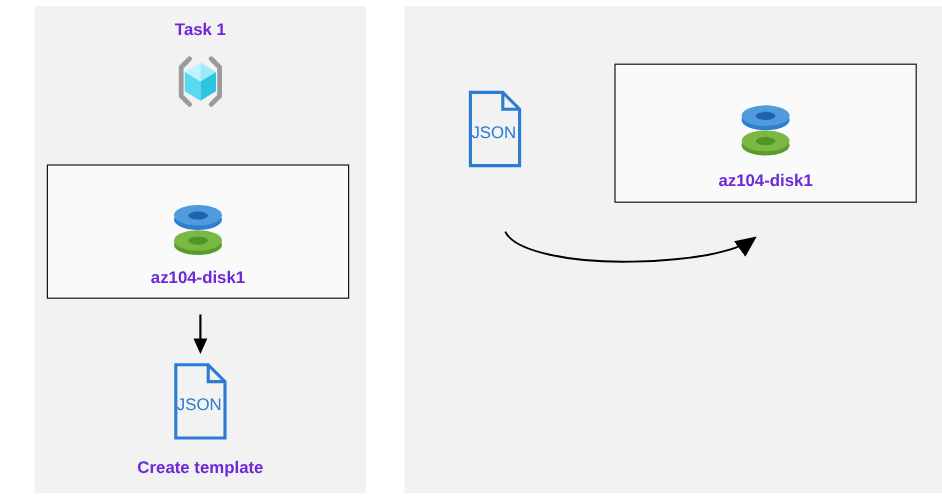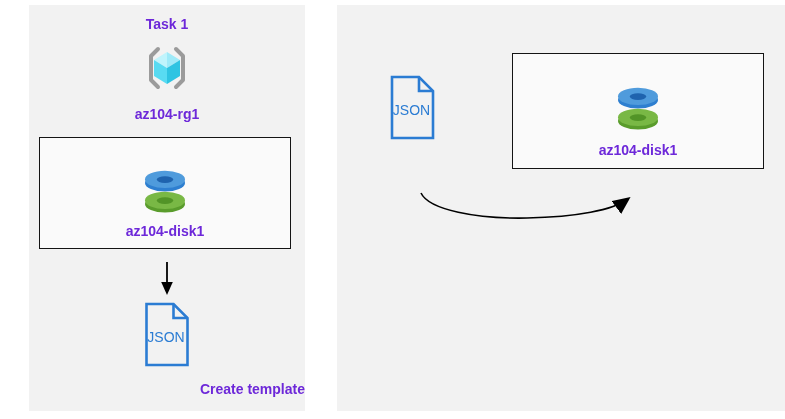--- a/index.html
+++ b/index.html
@@ -37,21 +37,20 @@
       <svg width="48" height="48" viewBox="0 0 48 48" aria-hidden="true">
         <path class="bracket" d="M15 5 L8 12 V36 L15 43"></path>
         <path class="bracket" d="M33 5 L40 12 V36 L33 43"></path>
         <polygon class="cube-a" points="24,8 24,24 11,16"></polygon>
         <polygon class="cube-b" points="24,8 37,16 24,24"></polygon>
         <polygon class="cube-c" points="11,16 24,24 24,40 11,32"></polygon>
         <polygon class="cube-d" points="37,16 37,32 24,40 24,24"></polygon>
       </svg>
     </div>
 
-    <div class="lbl lbl-full" style="top:101px;">az104-rg1</div>
 
     <div class="disk-box" style="left:10px;top:132px;width:250px;height:110px;">
       <div class="icon cx" style="top:27px;width:48px;height:50px;">
         <svg width="48" height="50" viewBox="0 0 48 50" aria-hidden="true">
           <ellipse class="f-blue-side" cx="24" cy="18" rx="20" ry="8.6"></ellipse>
           <ellipse class="f-blue-top" cx="24" cy="14.4" rx="20" ry="8.6"></ellipse>
           <ellipse class="f-blue-hole" cx="24" cy="14.6" rx="8.2" ry="3.4"></ellipse>
           <ellipse class="f-green-side" cx="24" cy="39" rx="20" ry="8.6"></ellipse>
           <ellipse class="f-green-top" cx="24" cy="35.4" rx="20" ry="8.6"></ellipse>
           <ellipse class="f-green-hole" cx="24" cy="35.6" rx="8.2" ry="3.4"></ellipse>
@@ -68,21 +67,21 @@
     </div>
 
     <div class="icon cx" style="top:297px;width:47px;height:65px;">
       <svg width="47" height="65" viewBox="0 0 47 65" aria-hidden="true">
         <path class="json-stroke" d="M3 2 H30 L44 16 V63 H3 Z"></path>
         <path class="json-stroke" d="M30 2 V16 H44"></path>
         <text class="json-text" x="22.5" y="40" text-anchor="middle">JSON</text>
       </svg>
     </div>
 
-    <div class="lbl lbl-full" style="top:376px;text-align:right;">Create template</div>
+    <div class="lbl lbl-full" style="top:376px;">Create template</div>
   </section>
 
   <section class="panel panel-right">
 
 
     <div class="icon" style="left:52px;top:70px;width:47px;height:65px;">
       <svg width="47" height="65" viewBox="0 0 47 65" aria-hidden="true">
         <path class="json-stroke" d="M3 2 H30 L44 16 V63 H3 Z"></path>
         <path class="json-stroke" d="M30 2 V16 H44"></path>
         <text class="json-text" x="22.5" y="40" text-anchor="middle">JSON</text>

